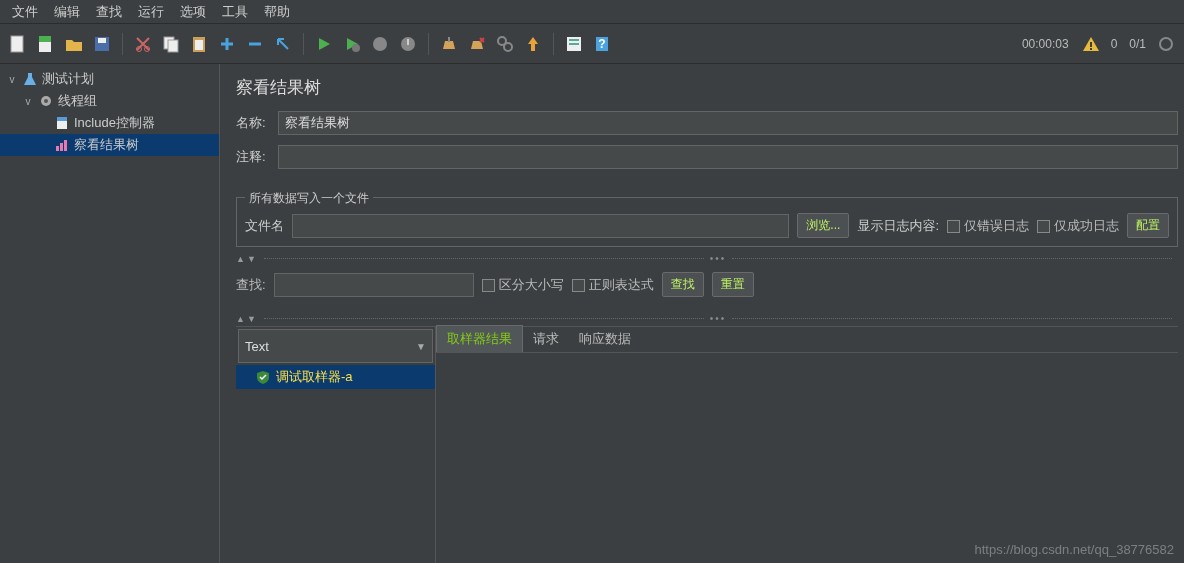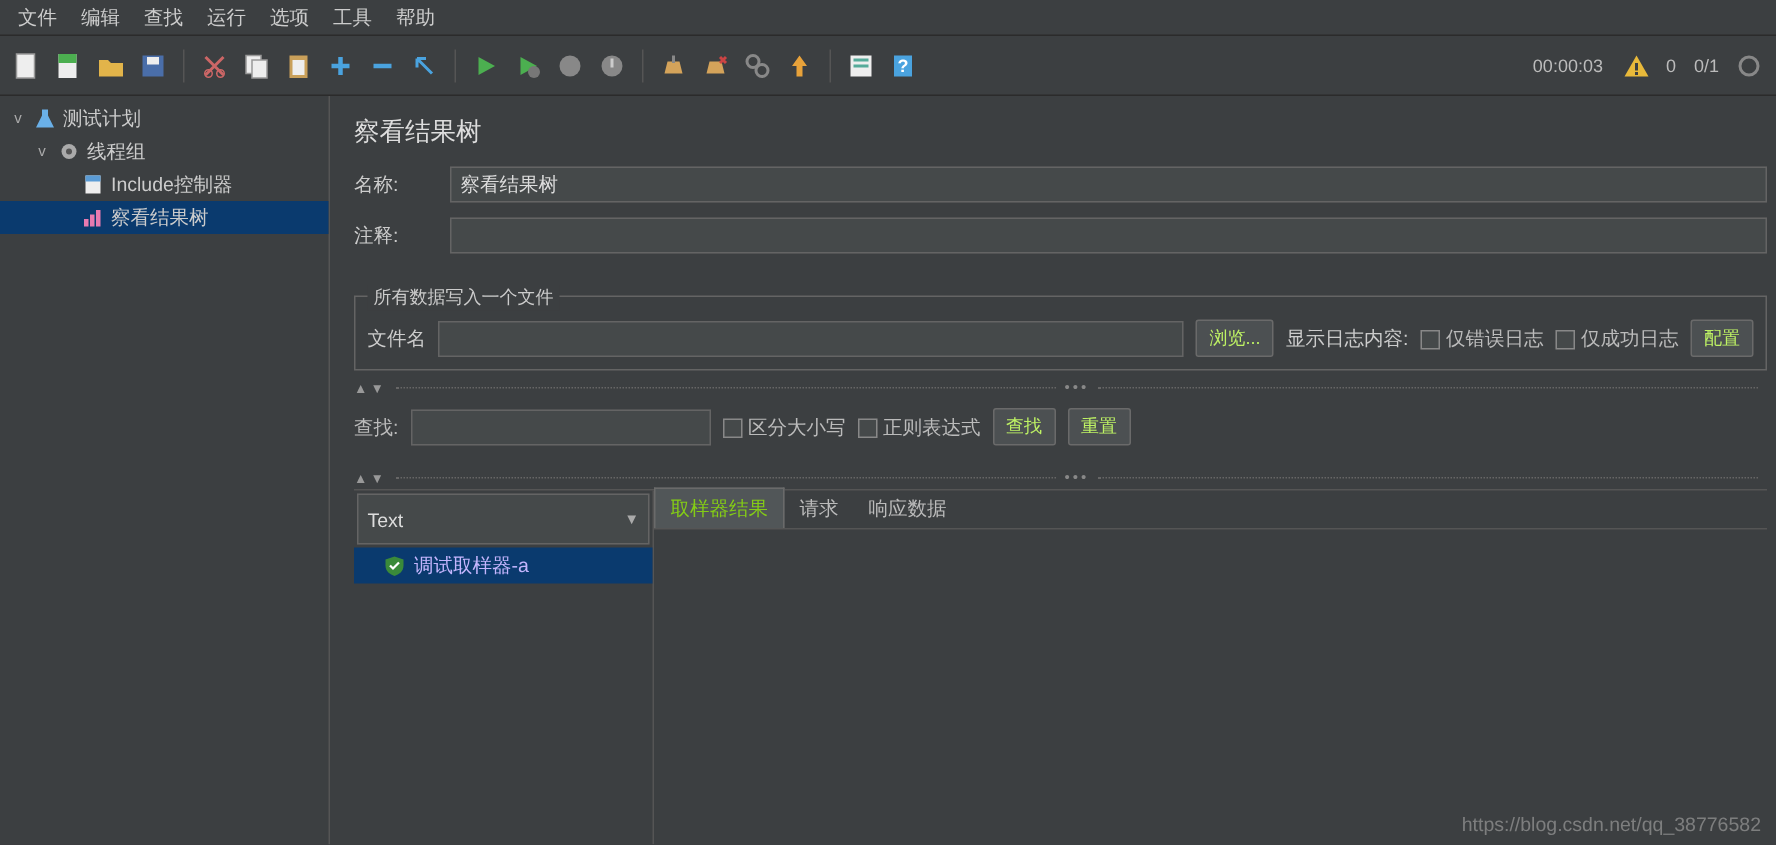--- a/index.html
+++ b/index.html
@@ -24,21 +24,21 @@
 .tree-row.sel { background: #0a3a6e; }
 .tree-row .expander { width: 12px; color: #aaa; font-size: 10px; text-align: center; }
 .tree-row .ticon { width: 16px; height: 16px; margin: 0 4px; display: flex; align-items: center; justify-content: center; }
 .indent1 { padding-left: 6px; }
 .indent2 { padding-left: 22px; }
 .indent3 { padding-left: 50px; }
 
 
 .right-pane { flex: 1; display: flex; flex-direction: column; padding: 6px 6px 0 16px; overflow: hidden; }
 .panel-title { font-size: 17px; color: #dddddd; margin: 6px 0 12px 0; }
-.form-row { display: flex; align-items: center; margin-bottom: 10px; gap: 24px; }
+.form-row { display: flex; align-items: center; margin-bottom: 10px; gap: 2px; }
 .form-row label { width: 40px; color: #cccccc; }
 .text-input { flex: 1; background: #45494a; border: 1px solid #646464; color: #dddddd; height: 24px; padding: 0 6px; font-size: 13px; }
 
 .fieldset { border: 1px solid #646464; padding: 8px; margin-top: 18px; }
 .fieldset .legend { position: relative; top: -16px; background: #3c3f41; display: inline-block; padding: 0 4px; color: #cccccc; font-size: 12px; margin-bottom: -10px; }
 .inner-row { display: flex; align-items: center; gap: 8px; margin-top: -8px; }
 .inner-row label { color: #cccccc; font-size: 13px; }
 .btn { background: #4c5052; border: 1px solid #6a6a6a; color: #bef264; padding: 3px 8px; cursor: pointer; font-size: 12px; border-radius: 2px; }
 .check { width: 13px; height: 13px; border: 1px solid #888; background: #45494a; display: inline-block; margin-right: 4px; vertical-align: middle; }
 
@@ -48,21 +48,21 @@
 .divider-row .dots { font-size: 10px; letter-spacing: 2px; color: #888; }
 
 .search-row { display: flex; align-items: center; gap: 8px; margin: 6px 0 10px 0; }
 .search-row .text-input { width: 200px; flex: none; }
 
 
 .lower { display: flex; flex: 1; border-top: 1px solid #555; min-height: 0; }
 .result-tree { width: 200px; border-right: 1px solid #555; display: flex; flex-direction: column; }
 .combo { background: #45494a; border: 1px solid #646464; color: #dddddd; height: 24px; display: flex; align-items: center; justify-content: space-between; padding: 16px 6px; margin: 2px; cursor: pointer; }
 .combo .arrow { font-size: 10px; color: #aaa; }
-.sample-row { display: flex; align-items: center; height: 24px; background: #0a3a6e; padding-left: 20px; color: #c4b5fd; font-size: 13px; }
+.sample-row { display: flex; align-items: center; height: 24px; background: #0a3a6e; padding-left: 20px; color: #fde047; font-size: 13px; }
 .sample-row .shield { width: 14px; height: 14px; margin-right: 6px; }
 
 .detail-pane { flex: 1; display: flex; flex-direction: column; }
 .tabs { display: flex; border-bottom: 1px solid #555; height: 26px; align-items: flex-end; }
 .tab { padding: 4px 10px; color: #bbbbbb; cursor: pointer; font-size: 13px; }
 .tab.active { background: #515658; color: #84cc16; border: 1px solid #6a6a6a; border-bottom: none; }
 .detail-body { padding: 10px 10px; color: #dddddd; font-size: 14px; line-height: 1.6; overflow: hidden; }
 
 .watermark { position: absolute; right: 10px; bottom: 6px; color: #999; font-size: 13px; opacity: 0.7; }
 </style>

